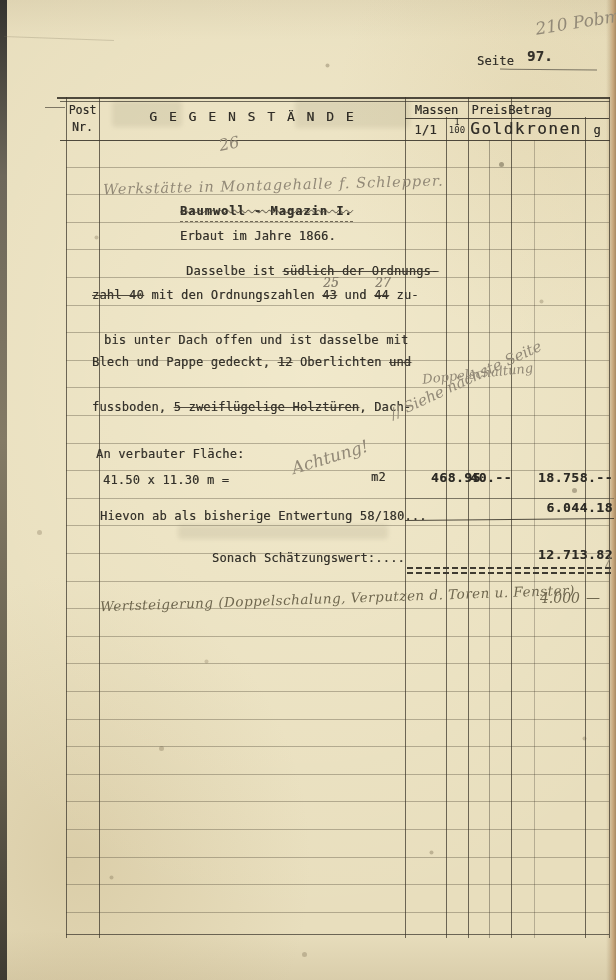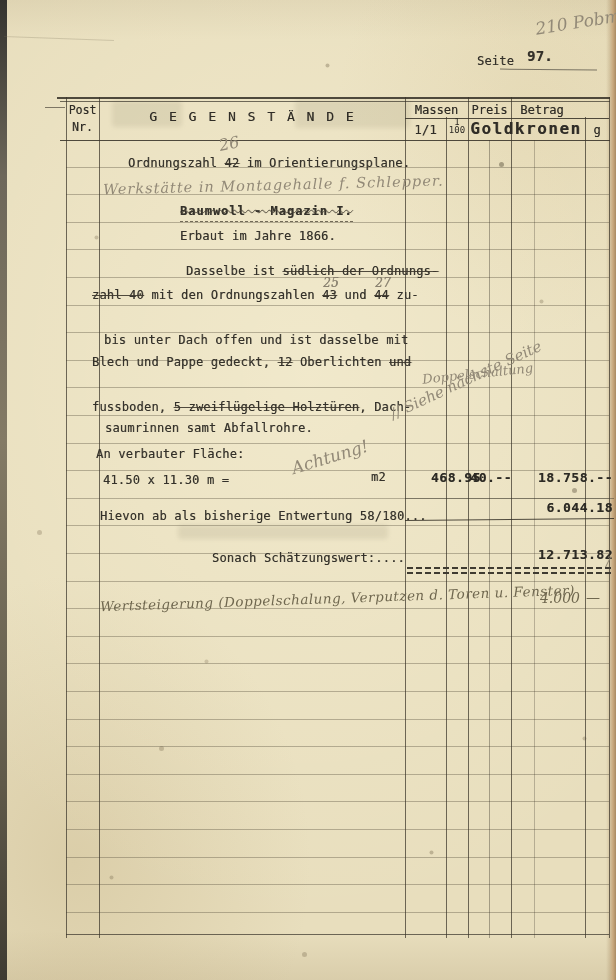--- a/index.html
+++ b/index.html
@@ -81,41 +81,39 @@
   <div class="v" style="left:511px;top:97px;height:841px;width:1.3px;"></div>
   <div class="v" style="left:534px;top:140px;height:798px;opacity:0.4;"></div>
   <div class="v" style="left:585px;top:117px;height:821px;"></div>
   <div class="v" style="left:609px;top:97px;height:841px;width:1.4px;"></div>
 
   <div class="hd" style="left:66px;width:33px;top:103px;">Post</div>
   <div class="hd" style="left:66px;width:33px;top:120px;">Nr.</div>
   <div class="hd" style="left:100px;width:305px;top:109px;font-size:13px;letter-spacing:2px;">G E G E N S T Ä N D E</div>
   <div class="hd" style="left:405px;width:63px;top:103px;font-size:12px;">Massen</div>
   <div class="hd" style="left:468px;width:43px;top:103px;font-size:12px;">Preis</div>
-  <div class="hd" style="left:511px;width:62px;top:103px;font-size:12px;">Betrag</div>
+  <div class="hd" style="left:499px;width:62px;top:103px;font-size:12px;">Betrag</div>
   <div class="hd" style="left:405px;width:41px;top:122px;font-size:12.5px;">1/1</div>
   <div class="frac" style="left:448px;top:118px;width:18px;">
     <span>1</span>
     <span>100</span>
   </div>
-  <div class="hd" style="left:466px;width:120px;top:119px;font-size:16px;font-weight:bold;letter-spacing:1.5px;">Goldkronen</div>
+  <div class="hd" style="left:466px;width:120px;top:119px;font-size:16px;font-weight:normal;letter-spacing:1.5px;">Goldkronen</div>
   <div class="hd" style="left:585px;width:24px;top:123px;font-size:12px;">g</div>
 
   <div class="hw" style="left:219px;top:134px;font-size:16px;transform:rotate(-12deg);">26</div>
-  <div class="t" style="left:128px;top:156px;"><span>Ordnungszahl </span><span class="st">42</span><span> im Orientierungsplane.</span></div>
   <div class="hw" style="left:103px;top:177px;font-size:14.5px;transform:rotate(-1.5deg);letter-spacing:1px;">Werkstätte in Montagehalle f. Schlepper.</div>
   <div class="t title" style="left:180px;top:204px;">Baumwoll - Magazin I.</div>
   <div class="t" style="left:180px;top:229px;">Erbaut im Jahre 1866.</div>
 
   <div class="t" style="left:186px;top:264px;"><span>Dasselbe ist </span><span class="st">südlich der Ordnungs-</span></div>
   <div class="t" style="left:92px;top:288px;"><span class="st">zahl 40</span><span> mit den Ordnungszahlen </span><span class="st has-sup">43<span class="sup-pencil">25</span></span><span> und </span><span class="st has-sup">44<span class="sup-pencil">27</span></span><span> zu-</span></div>
   <div class="t" style="left:104px;top:333px;"><span>bis unter Dach offen und ist dasselbe mit</span></div>
   <div class="t" style="left:92px;top:355px;"><span>Blech und Pappe gedeckt, </span><span class="st">12</span><span> Oberlichten </span><span class="st">und</span></div>
   <div class="t" style="left:92px;top:400px;"><span>fussboden, </span><span class="st">5 zweiflügelige Holztüren</span><span>, Dach-</span></div>
-  <div class="t" style="left:105px;top:421px;"><span>saumrinnen samt Abfallrohre.</span></div>
 
   <div class="t" style="left:96px;top:447px;text-align:center;">An verbauter Fläche:</div>
   <div class="t" style="left:103px;top:473px;">41.50 x 11.30 m =</div>
   <div class="t" style="left:371px;top:470px;">m2</div>
 
   <div class="amt" style="left:413px;width:68px;top:470px;">468.95</div>
   <div class="amt" style="left:452px;width:60px;top:470px;">40.--</div>
   <div class="amt" style="left:506px;width:107px;top:470px;">18.758.--</div>
 
   <div class="t" style="left:100px;top:509px;">Hievon ab als bisherige Entwertung 58/180...</div>

